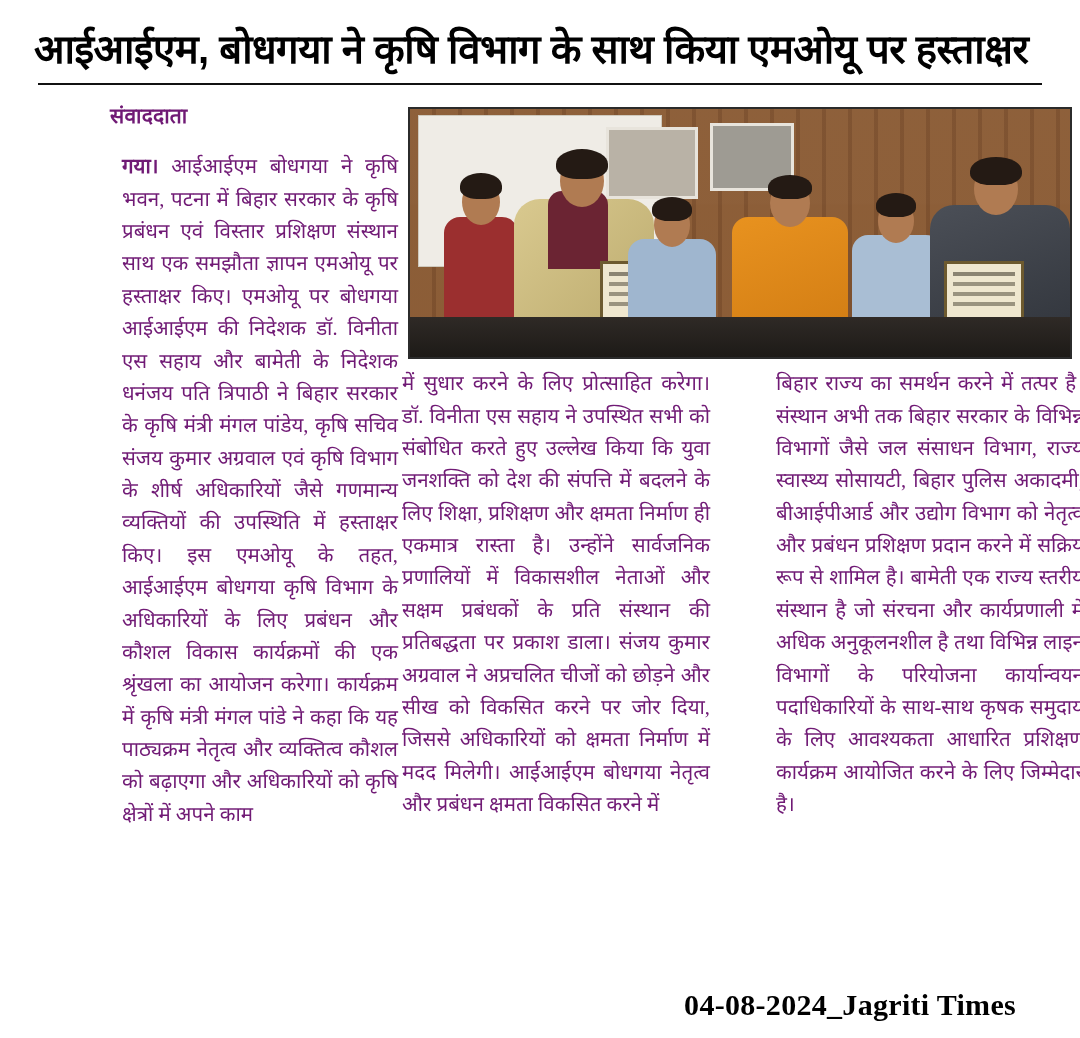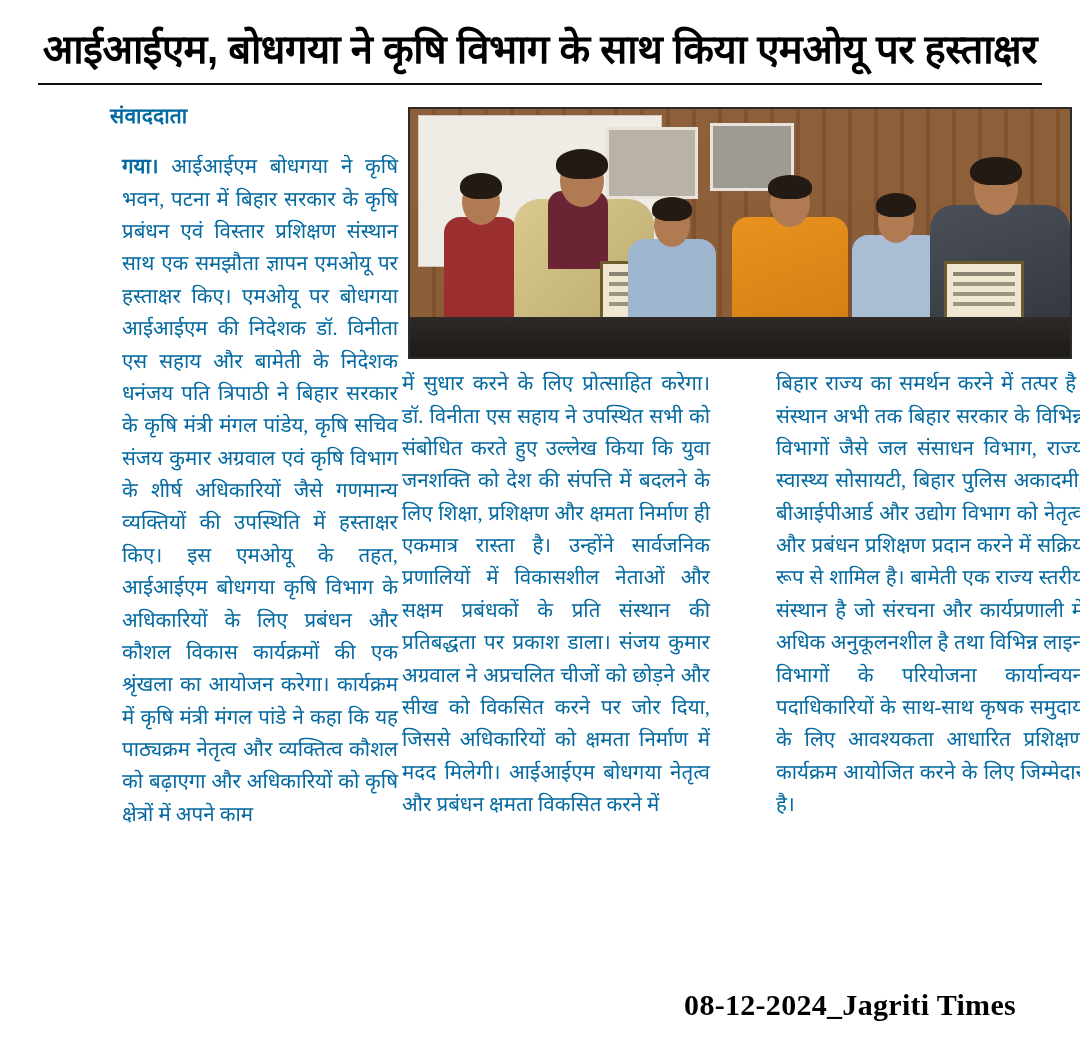--- a/index.html
+++ b/index.html
@@ -22,21 +22,20 @@
     box-sizing: border-box;
     padding: 26px 30px 10px 30px;
   }
   
   .headline {
     font-family: "Liberation Sans", sans-serif;
     font-weight: bold;
     font-size: 40px;
     line-height: 1.18;
     letter-spacing: -0.5px;
-    text-align: center;
     color: #000;
     padding: 0 4px 6px 4px;
     white-space: nowrap;
   }
   .headline-rule {
     border: none;
     border-top: 2px solid #111;
     margin: 4px 8px 14px 8px;
   }
   
@@ -45,21 +44,21 @@
     height: 830px;
   }
   .col {
     position: absolute;
     top: 0;
     width: 318px;
     font-size: 20.5px;
     line-height: 1.58;
     text-align: justify;
     text-justify: inter-word;
-    color: #0369a1;
+    color: #701a75;
   }
   .col p {
     margin: 0 0 0 12px;
   }
   .col-1 { left: 80px; width: 288px; }
   .col-2 { left: 360px; width: 320px; top: 268px; }
   .col-3 { left: 734px; width: 320px; top: 268px; }
 
   .byline {
     font-family: "Liberation Sans", sans-serif;
@@ -232,14 +231,14 @@
     <div class="col col-2">
       <p>में सुधार करने के लिए प्रोत्साहित करेगा। डॉ. विनीता एस सहाय ने उपस्थित सभी को संबोधित करते हुए उल्लेख किया कि युवा जनशक्ति को देश की संपत्ति में बदलने के लिए शिक्षा, प्रशिक्षण और क्षमता निर्माण ही एकमात्र रास्ता है। उन्होंने सार्वजनिक प्रणालियों में विकासशील नेताओं और सक्षम प्रबंधकों के प्रति संस्थान की प्रतिबद्धता पर प्रकाश डाला। संजय कुमार अग्रवाल ने अप्रचलित चीजों को छोड़ने और सीख को विकसित करने पर जोर दिया, जिससे अधिकारियों को क्षमता निर्माण में मदद मिलेगी। आईआईएम बोधगया नेतृत्व और प्रबंधन क्षमता विकसित करने में</p>
     </div>
 
     <div class="col col-3">
       <p>बिहार राज्य का समर्थन करने में तत्पर है। संस्थान अभी तक बिहार सरकार के विभिन्न विभागों जैसे जल संसाधन विभाग, राज्य स्वास्थ्य सोसायटी, बिहार पुलिस अकादमी, बीआईपीआर्ड और उद्योग विभाग को नेतृत्व और प्रबंधन प्रशिक्षण प्रदान करने में सक्रिय रूप से शामिल है। बामेती एक राज्य स्तरीय संस्थान है जो संरचना और कार्यप्रणाली में अधिक अनुकूलनशील है तथा विभिन्न लाइन विभागों के परियोजना कार्यान्वयन पदाधिकारियों के साथ-साथ कृषक समुदाय के लिए आवश्यकता आधारित प्रशिक्षण कार्यक्रम आयोजित करने के लिए जिम्मेदार है।</p>
     </div>
 
   </div>
 
-  <div class="footer">08-12-2024_Jagriti Times</div>
+  <div class="footer">04-08-2024_Jagriti Times</div>
 </div>
 
 </body></html>

